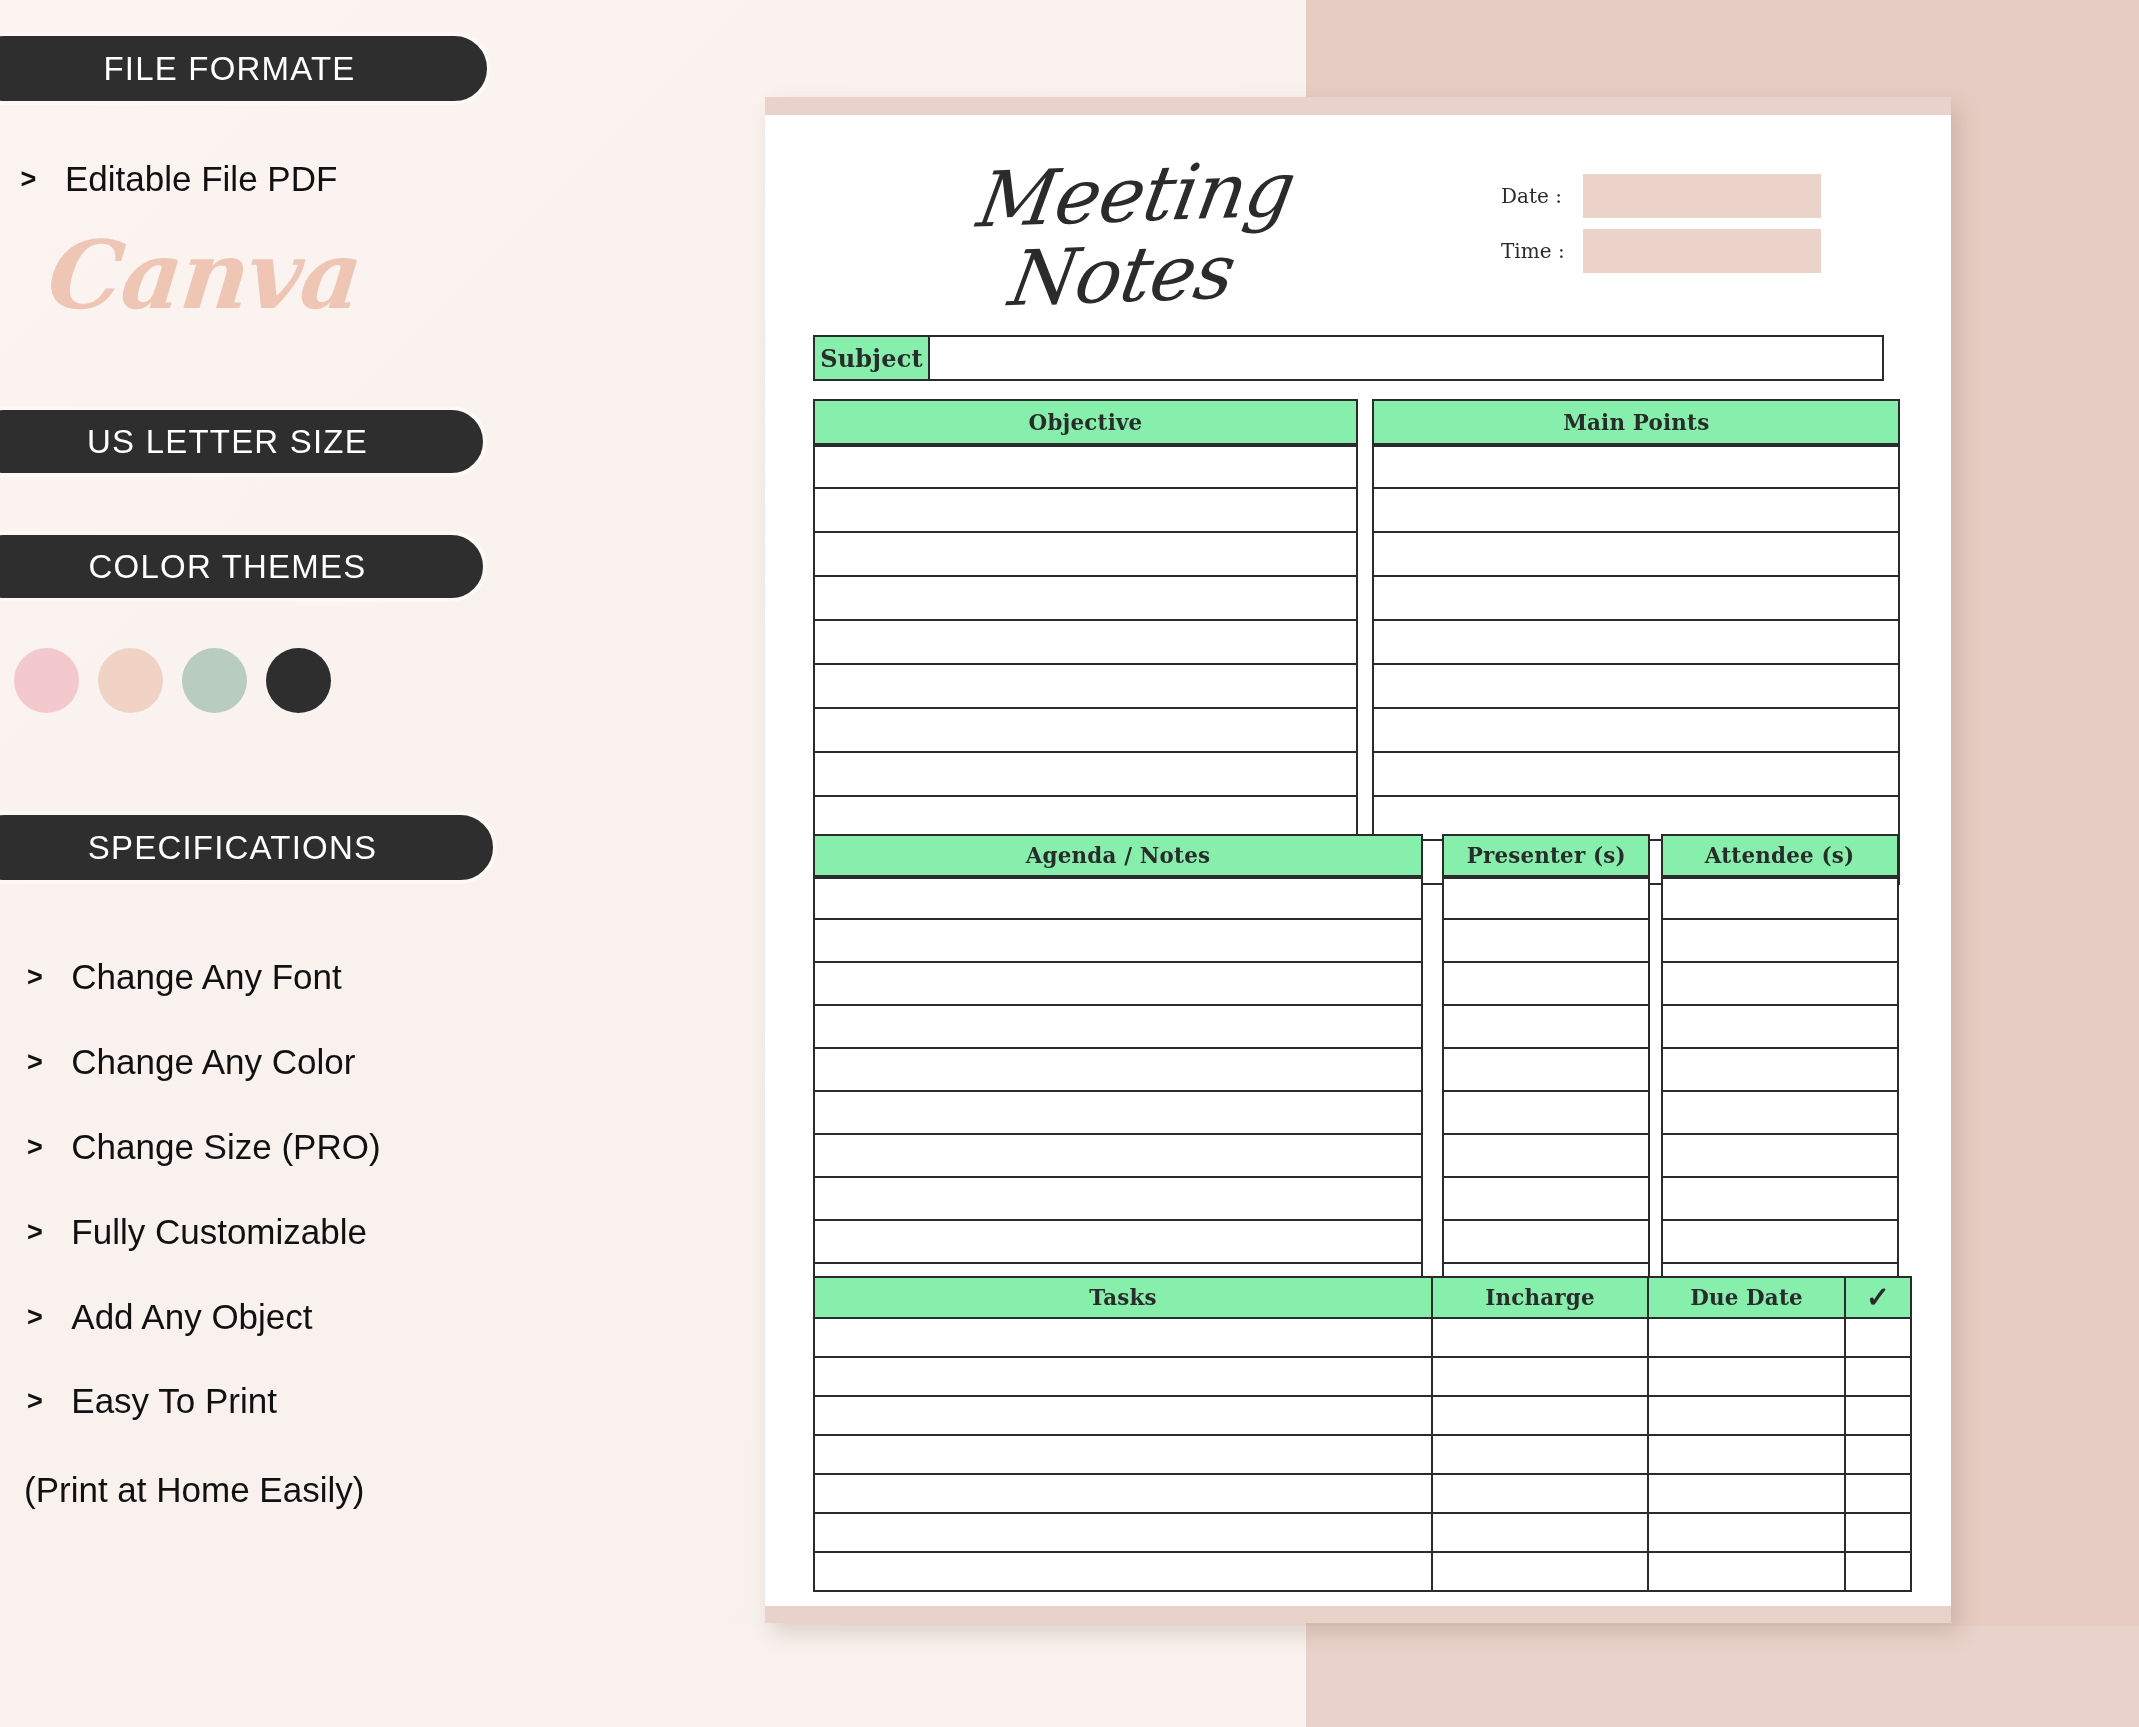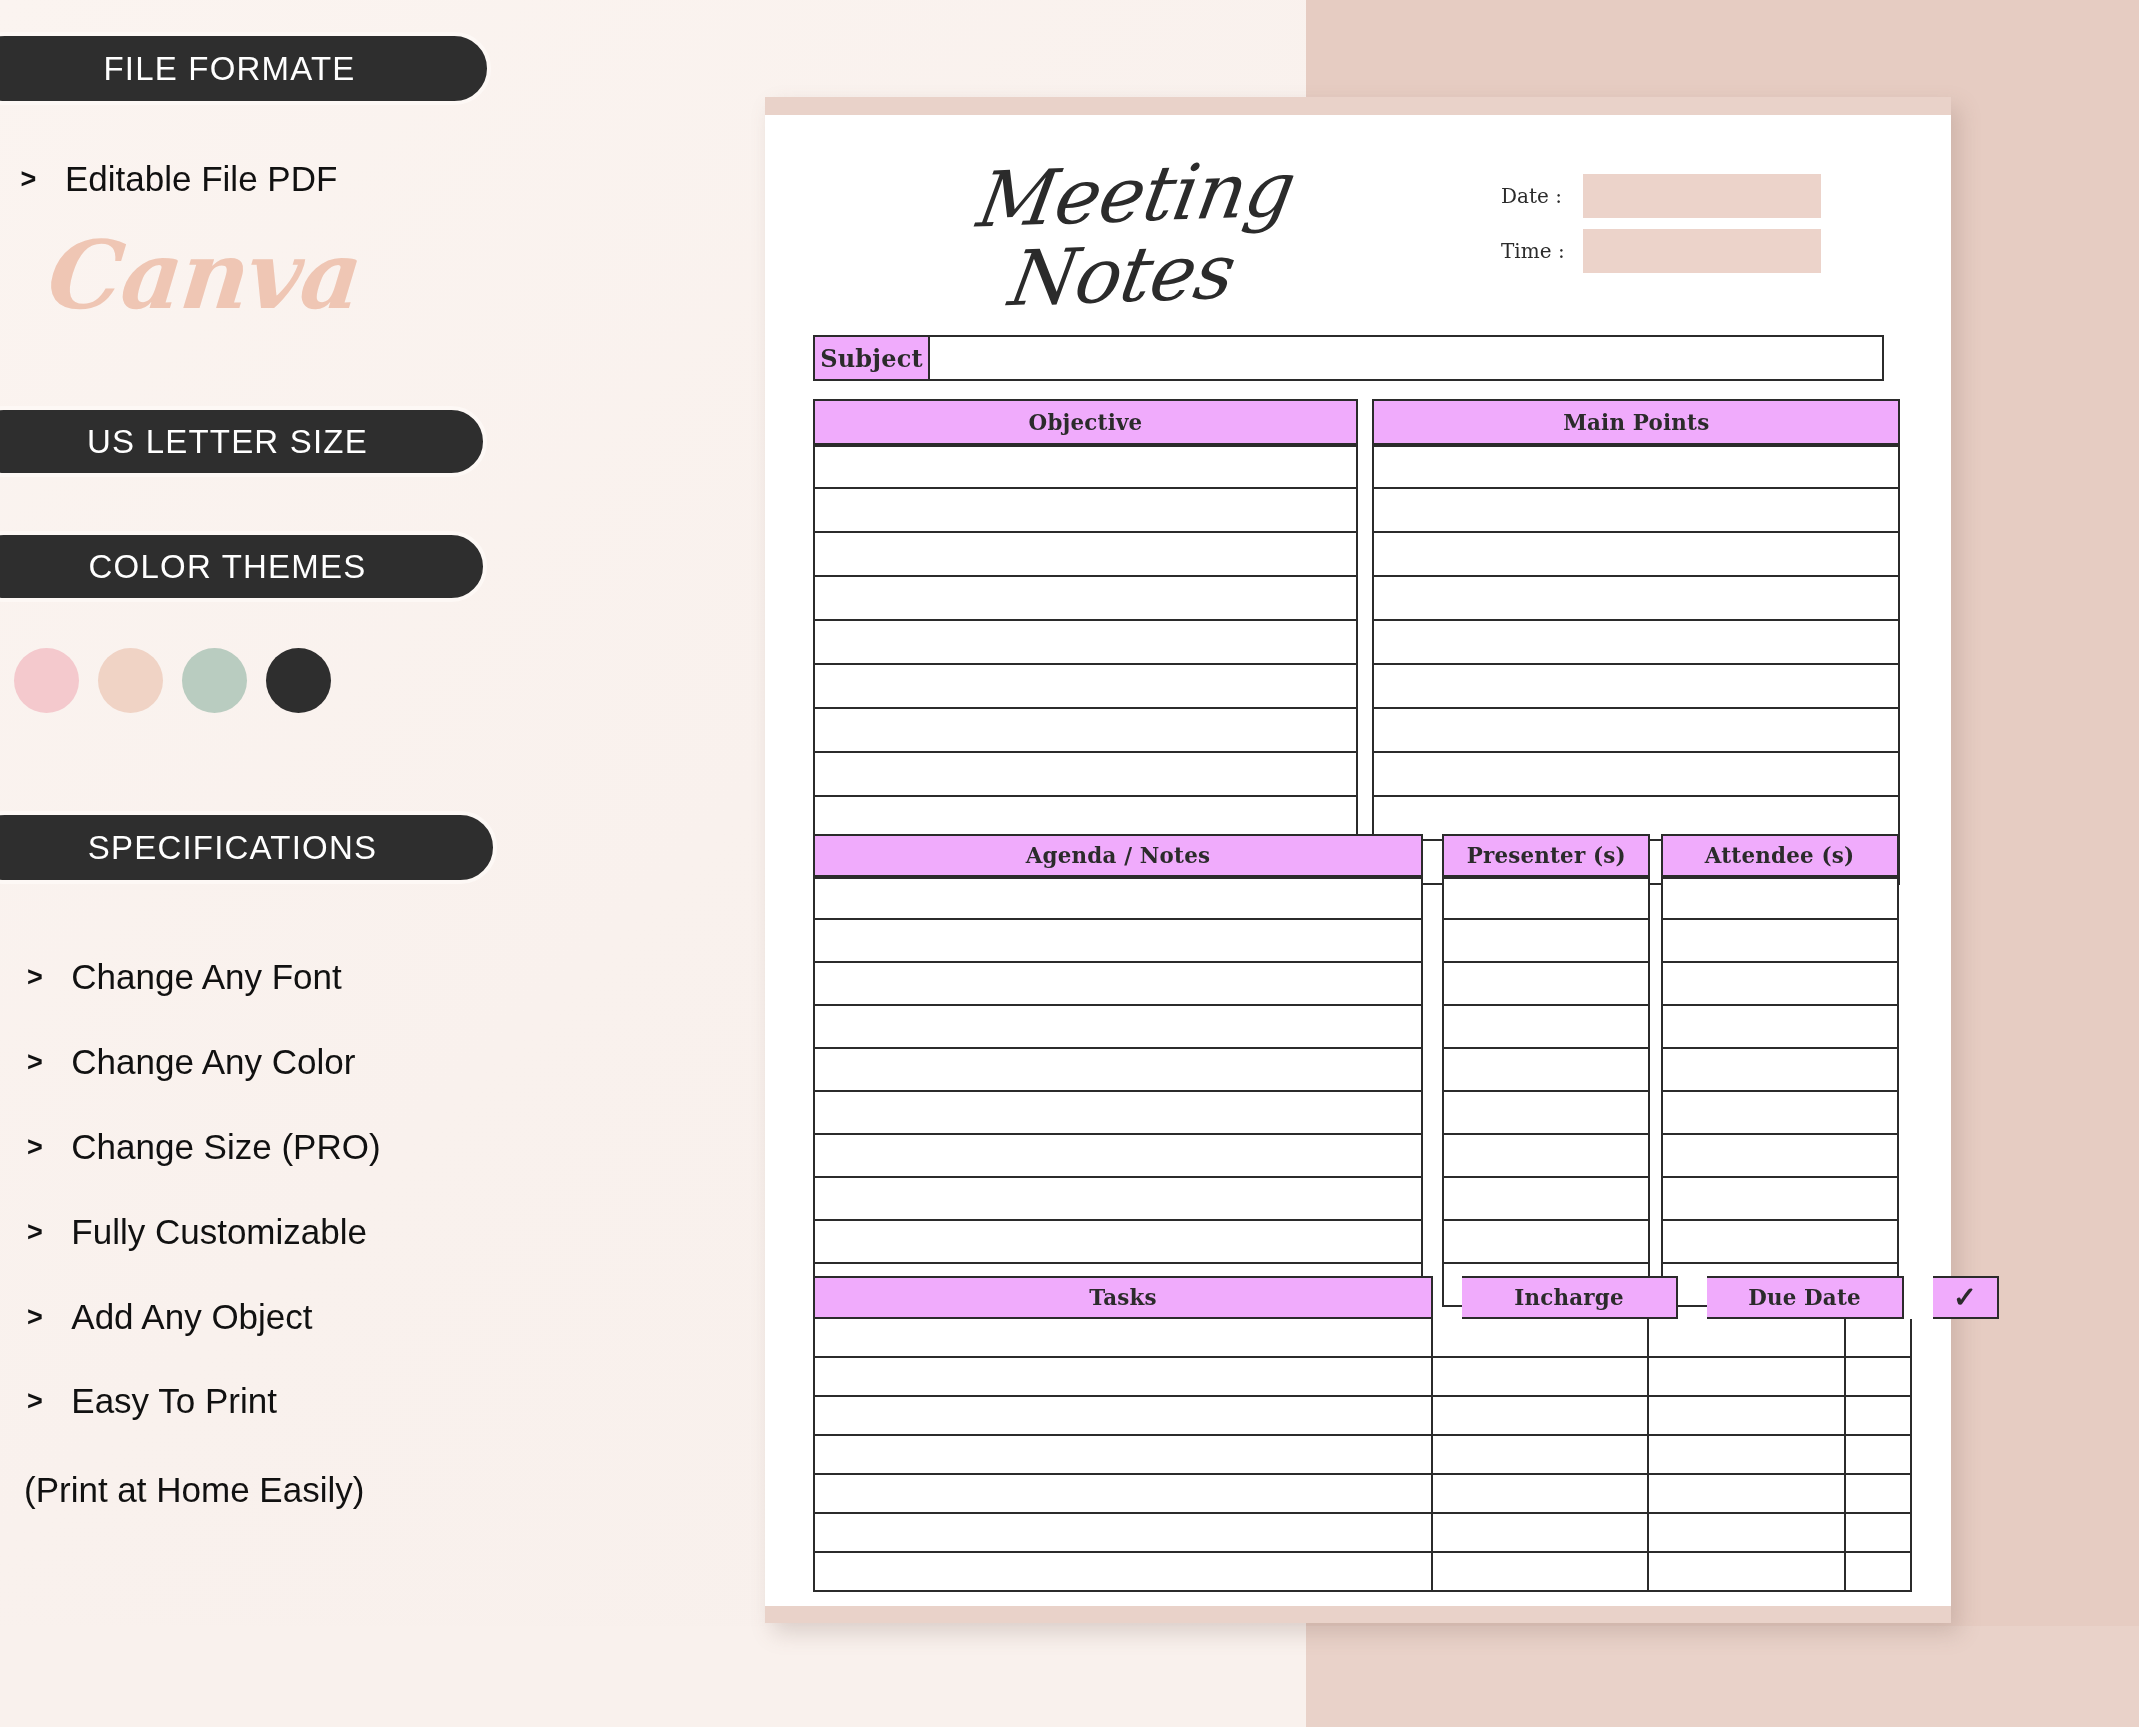--- a/index.html
+++ b/index.html
@@ -127,21 +127,21 @@
   .dt-row { display: flex; align-items: center; margin-bottom: 11px; }
   .dt-label {
     width: 82px; text-align: left;
     font-family: "DejaVu Serif", serif;
     font-size: 20px; color: #2b2b2b;
   }
   .dt-box { width: 238px; height: 44px; background: #ecd3ca; }
 
   
   .hdr {
-    background: #f0abfc;
+    background: #86efac;
     border: 2.4px solid #2b2b2b;
     display: flex; align-items: center; justify-content: center;
     font-family: "DejaVu Serif", serif;
     font-weight: 700;
     font-size: 21.4px;
     color: #2b2b2b;
     letter-spacing: 0.2px;
   }
   .cellbox {
     border: 2.4px solid #2b2b2b;
@@ -175,21 +175,21 @@
   .sec4 { position: absolute; left: 48px; top: 1161px; }
   .task-row { display: flex; }
   .tc-task { width: 620px; }
   .tc-inch { width: 216px; }
   .tc-due  { width: 197px; }
   .tc-chk  { width: 66px; }
   .sec4 .hdr { height: 43px; font-size: 21.4px; }
   .sec4 .cellbox { height: 39px; }
   .sec4 .task-row .cellbox { border-left: none; border-top: none; }
   .sec4 .task-row .cellbox:first-child { border-left: 2.4px solid #2b2b2b; }
-  .sec4 .hdr + .hdr { border-left: none; margin-left: 29px; }
+  .sec4 .hdr + .hdr { border-left: none; }
   .chk-glyph { font-size: 28.5px; color: #2b2b2b; line-height: 1; }
 </style>
 </head>
 <body>
 
 <div class="bg-cream"></div>
 <div class="bg-blush-block"></div>
 <div class="bg-blush-strip-bottom"></div>
 <div class="bg-cream-bottomleft"></div>
 

